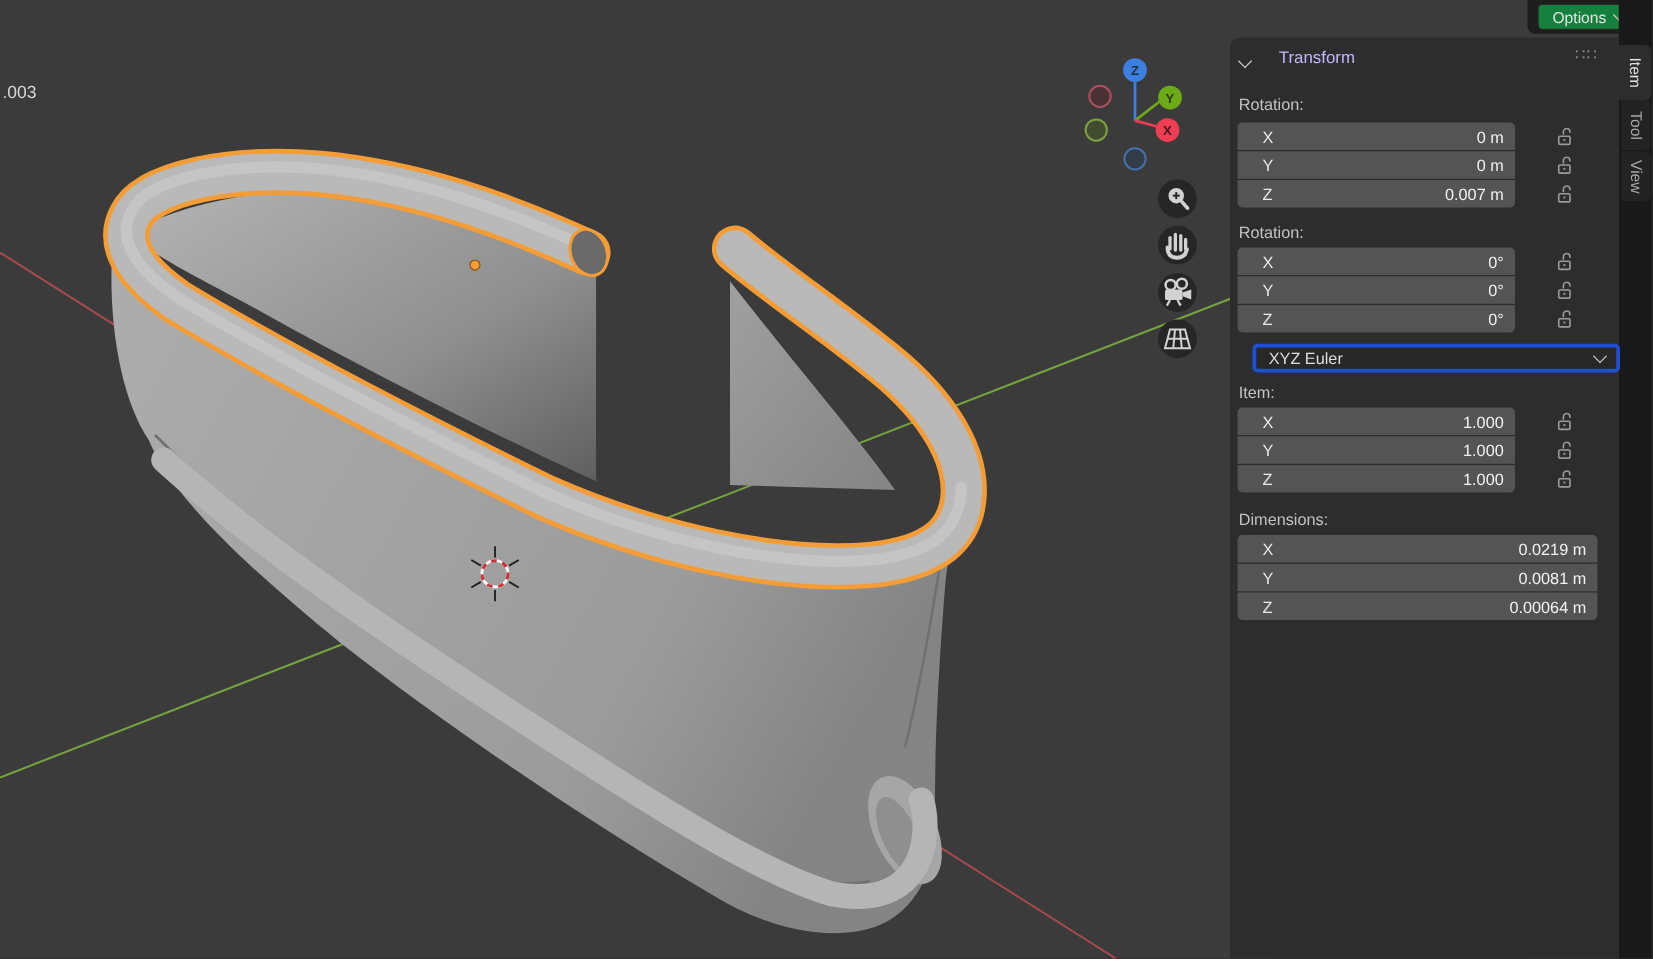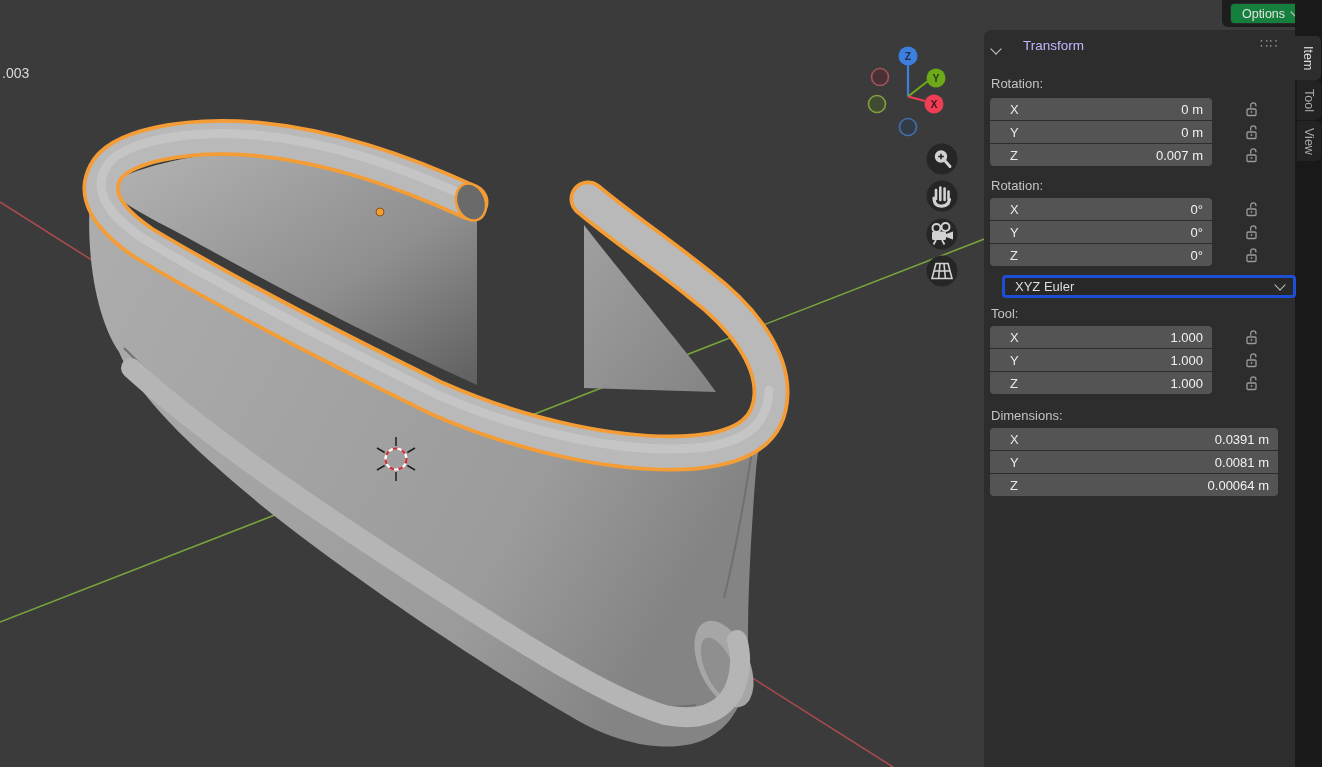--- a/index.html
+++ b/index.html
@@ -298,21 +298,21 @@
         <path d="M 5.5,7 V 4.6 a 2.6,2.6 0 0 1 5.2,0 V 5.4" fill="none" stroke="#9a9a9a" stroke-width="1.3" transform="translate(1.2,-1.2)"></path>
         <circle cx="7.5" cy="10" r="0.9" fill="#9a9a9a"></circle>
       </svg>
     </div>
 
     <div class="dropdown" style="top:245px;">
       <span class="dtext">XYZ Euler</span>
       <span class="chev"></span>
     </div>
 
-    <div class="seclabel" style="top:276px;">Tool:</div>
+    <div class="seclabel" style="top:276px;">Item:</div>
     <div class="row w1 first" style="top:296px;">
       <span class="ax">X</span>
       <span class="val">1.000</span>
     </div>
     <div class="row w1" style="top:319px;">
       <span class="ax">Y</span>
       <span class="val">1.000</span>
     </div>
     <div class="row w1 last" style="top:342px;">
       <span class="ax">Z</span>
@@ -336,21 +336,21 @@
       <svg width="15" height="15" viewBox="0 0 15 15">
         <rect x="3" y="7" width="9" height="6.5" rx="1" fill="none" stroke="#9a9a9a" stroke-width="1.3"></rect>
         <path d="M 5.5,7 V 4.6 a 2.6,2.6 0 0 1 5.2,0 V 5.4" fill="none" stroke="#9a9a9a" stroke-width="1.3" transform="translate(1.2,-1.2)"></path>
         <circle cx="7.5" cy="10" r="0.9" fill="#9a9a9a"></circle>
       </svg>
     </div>
 
     <div class="seclabel" style="top:378px;">Dimensions:</div>
     <div class="row w2 first" style="top:398px;">
       <span class="ax">X</span>
-      <span class="val">0.0391 m</span>
+      <span class="val">0.0219 m</span>
     </div>
     <div class="row w2" style="top:421px;">
       <span class="ax">Y</span>
       <span class="val">0.0081 m</span>
     </div>
     <div class="row w2 last" style="top:444px;">
       <span class="ax">Z</span>
       <span class="val">0.00064 m</span>
     </div>
 

